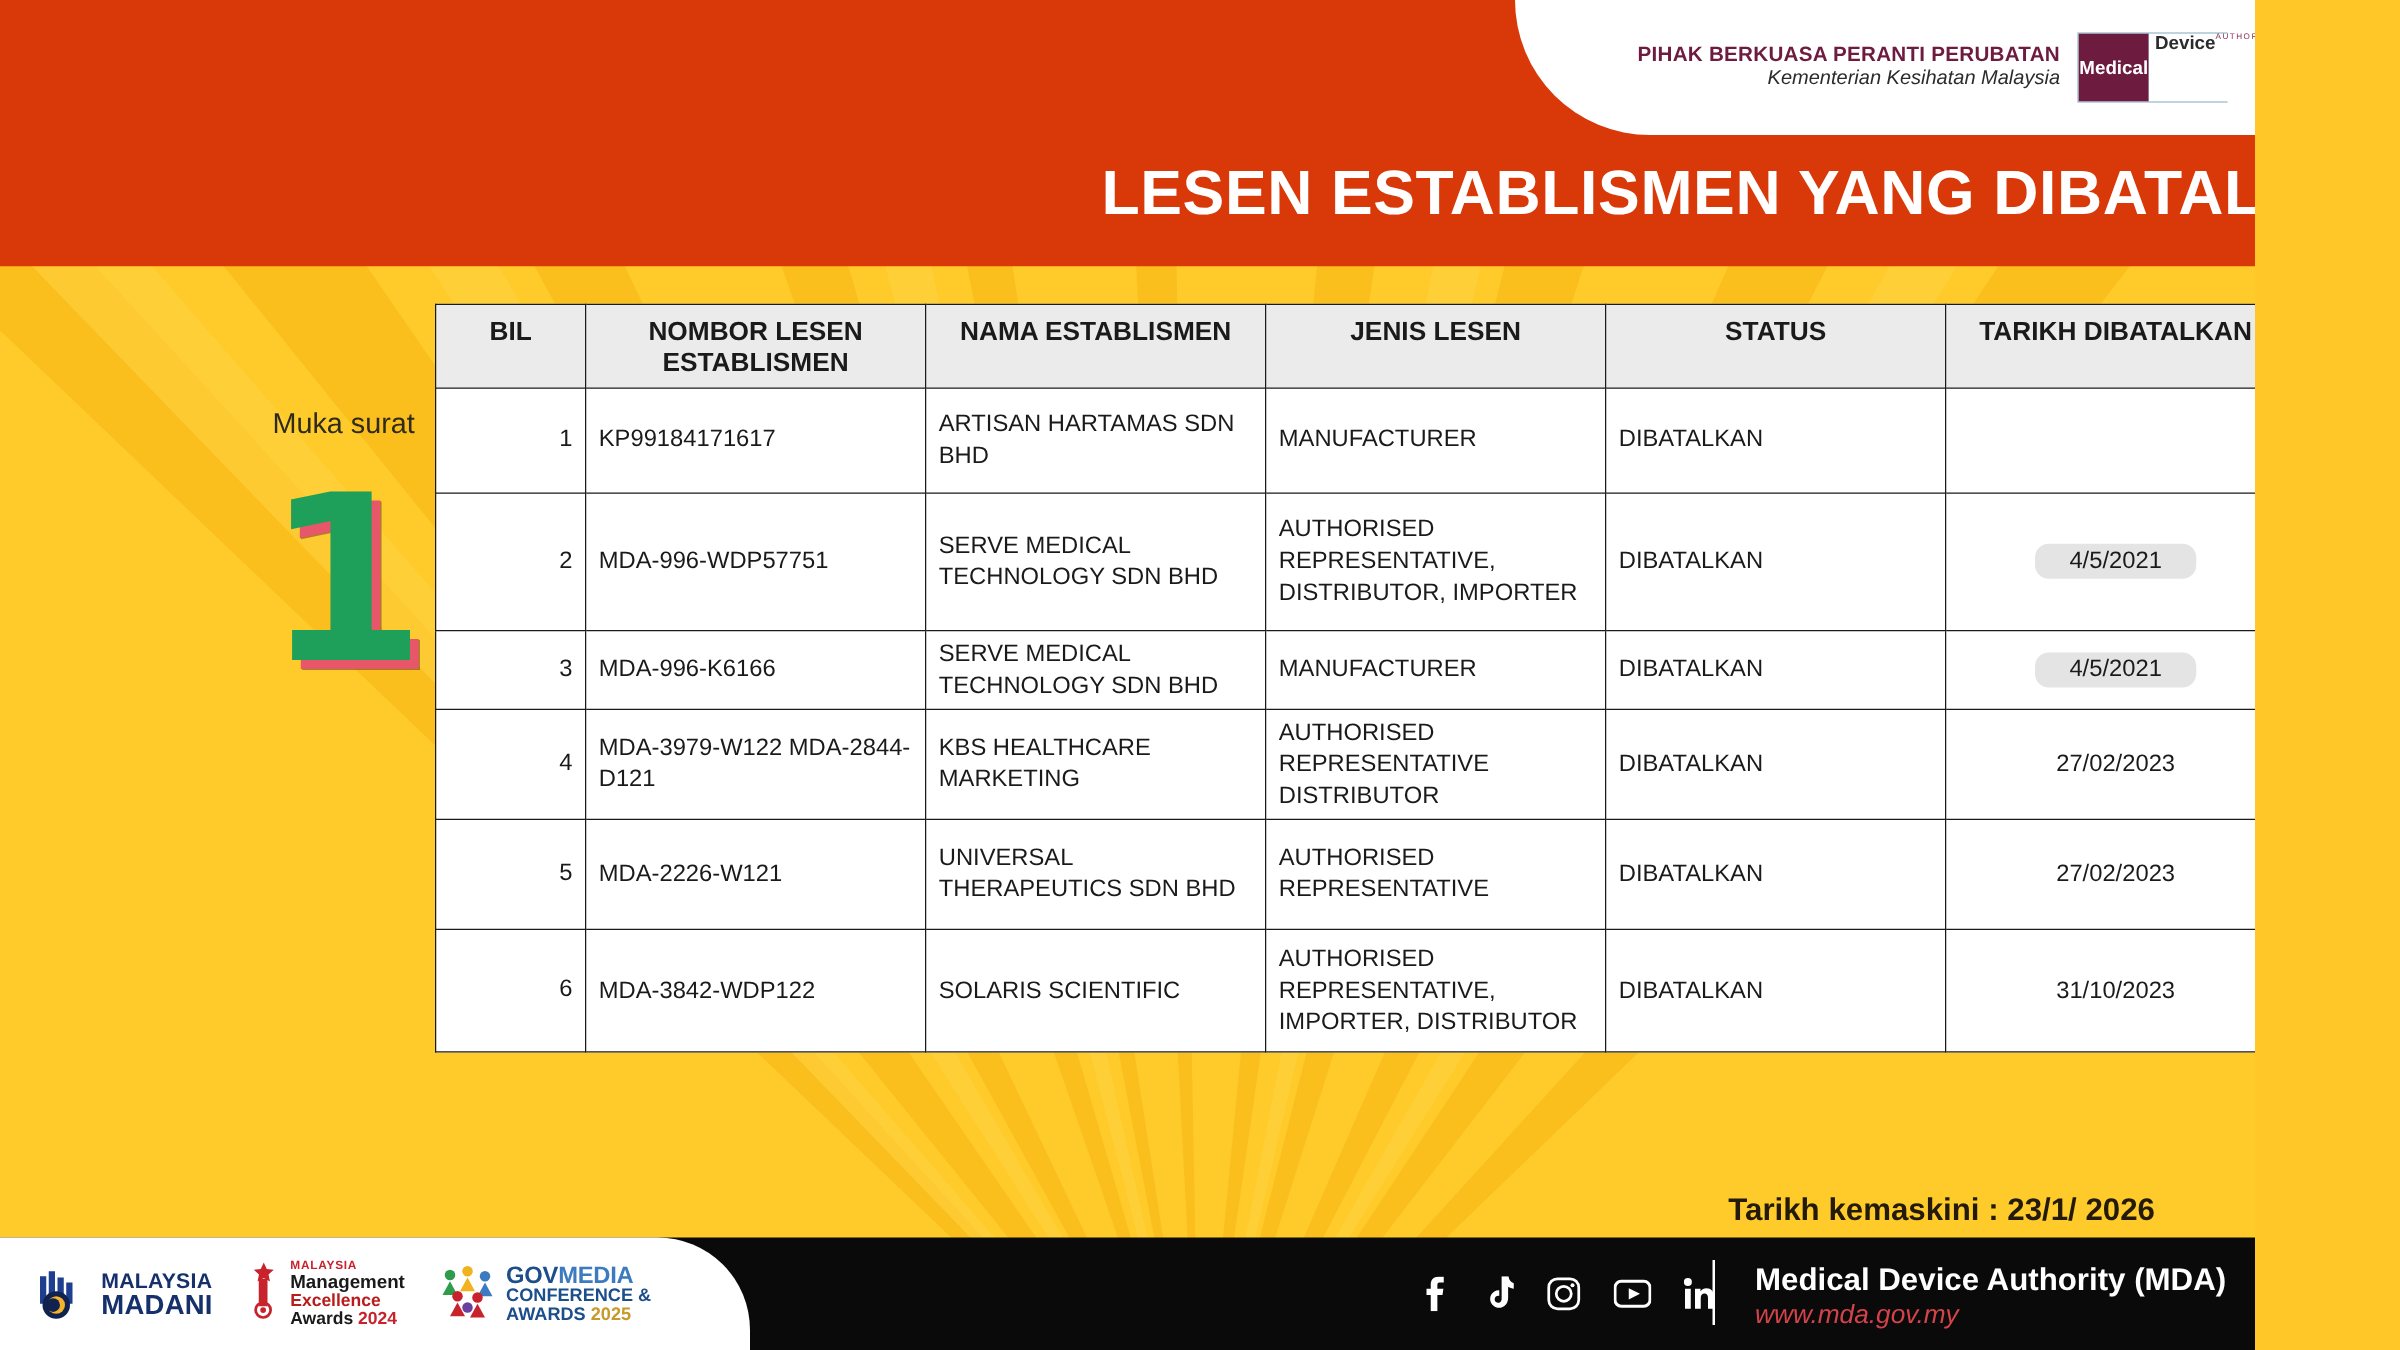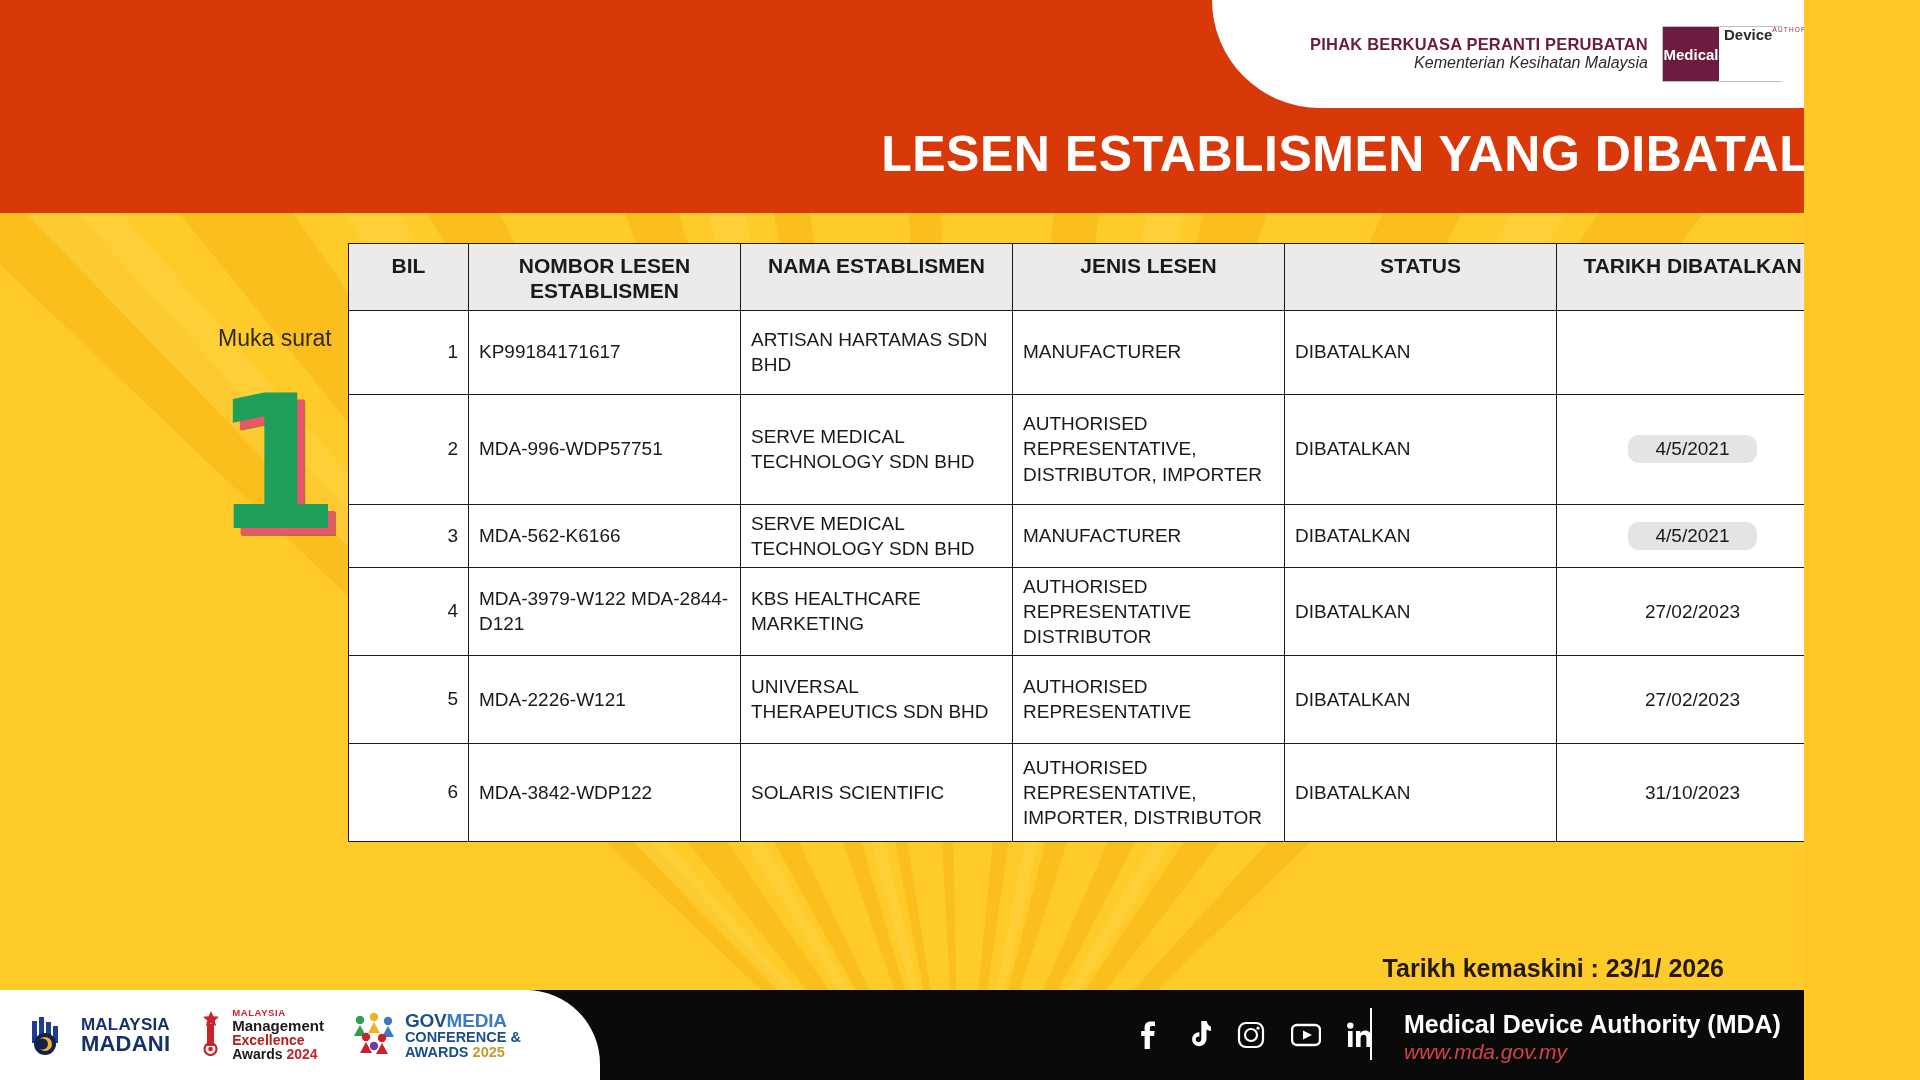--- a/index.html
+++ b/index.html
@@ -334,21 +334,21 @@
               <span class="clip">AUTHORISED REPRESENTATIVE, DISTRIBUTOR, IMPORTER</span>
             </td>
           <td>
               <span class="clip">DIBATALKAN</span>
             </td>
           <td class="center"><span class="pill">4/5/2021</span></td>
         </tr>
         <tr class="r3">
           <td class="bil">3</td>
           <td>
-              <span class="clip">MDA-562-K6166</span>
+              <span class="clip">MDA-996-K6166</span>
             </td>
           <td>
               <span class="clip">SERVE MEDICAL TECHNOLOGY SDN BHD</span>
             </td>
           <td>
               <span class="clip">MANUFACTURER</span>
             </td>
           <td>
               <span class="clip">DIBATALKAN</span>
             </td>

